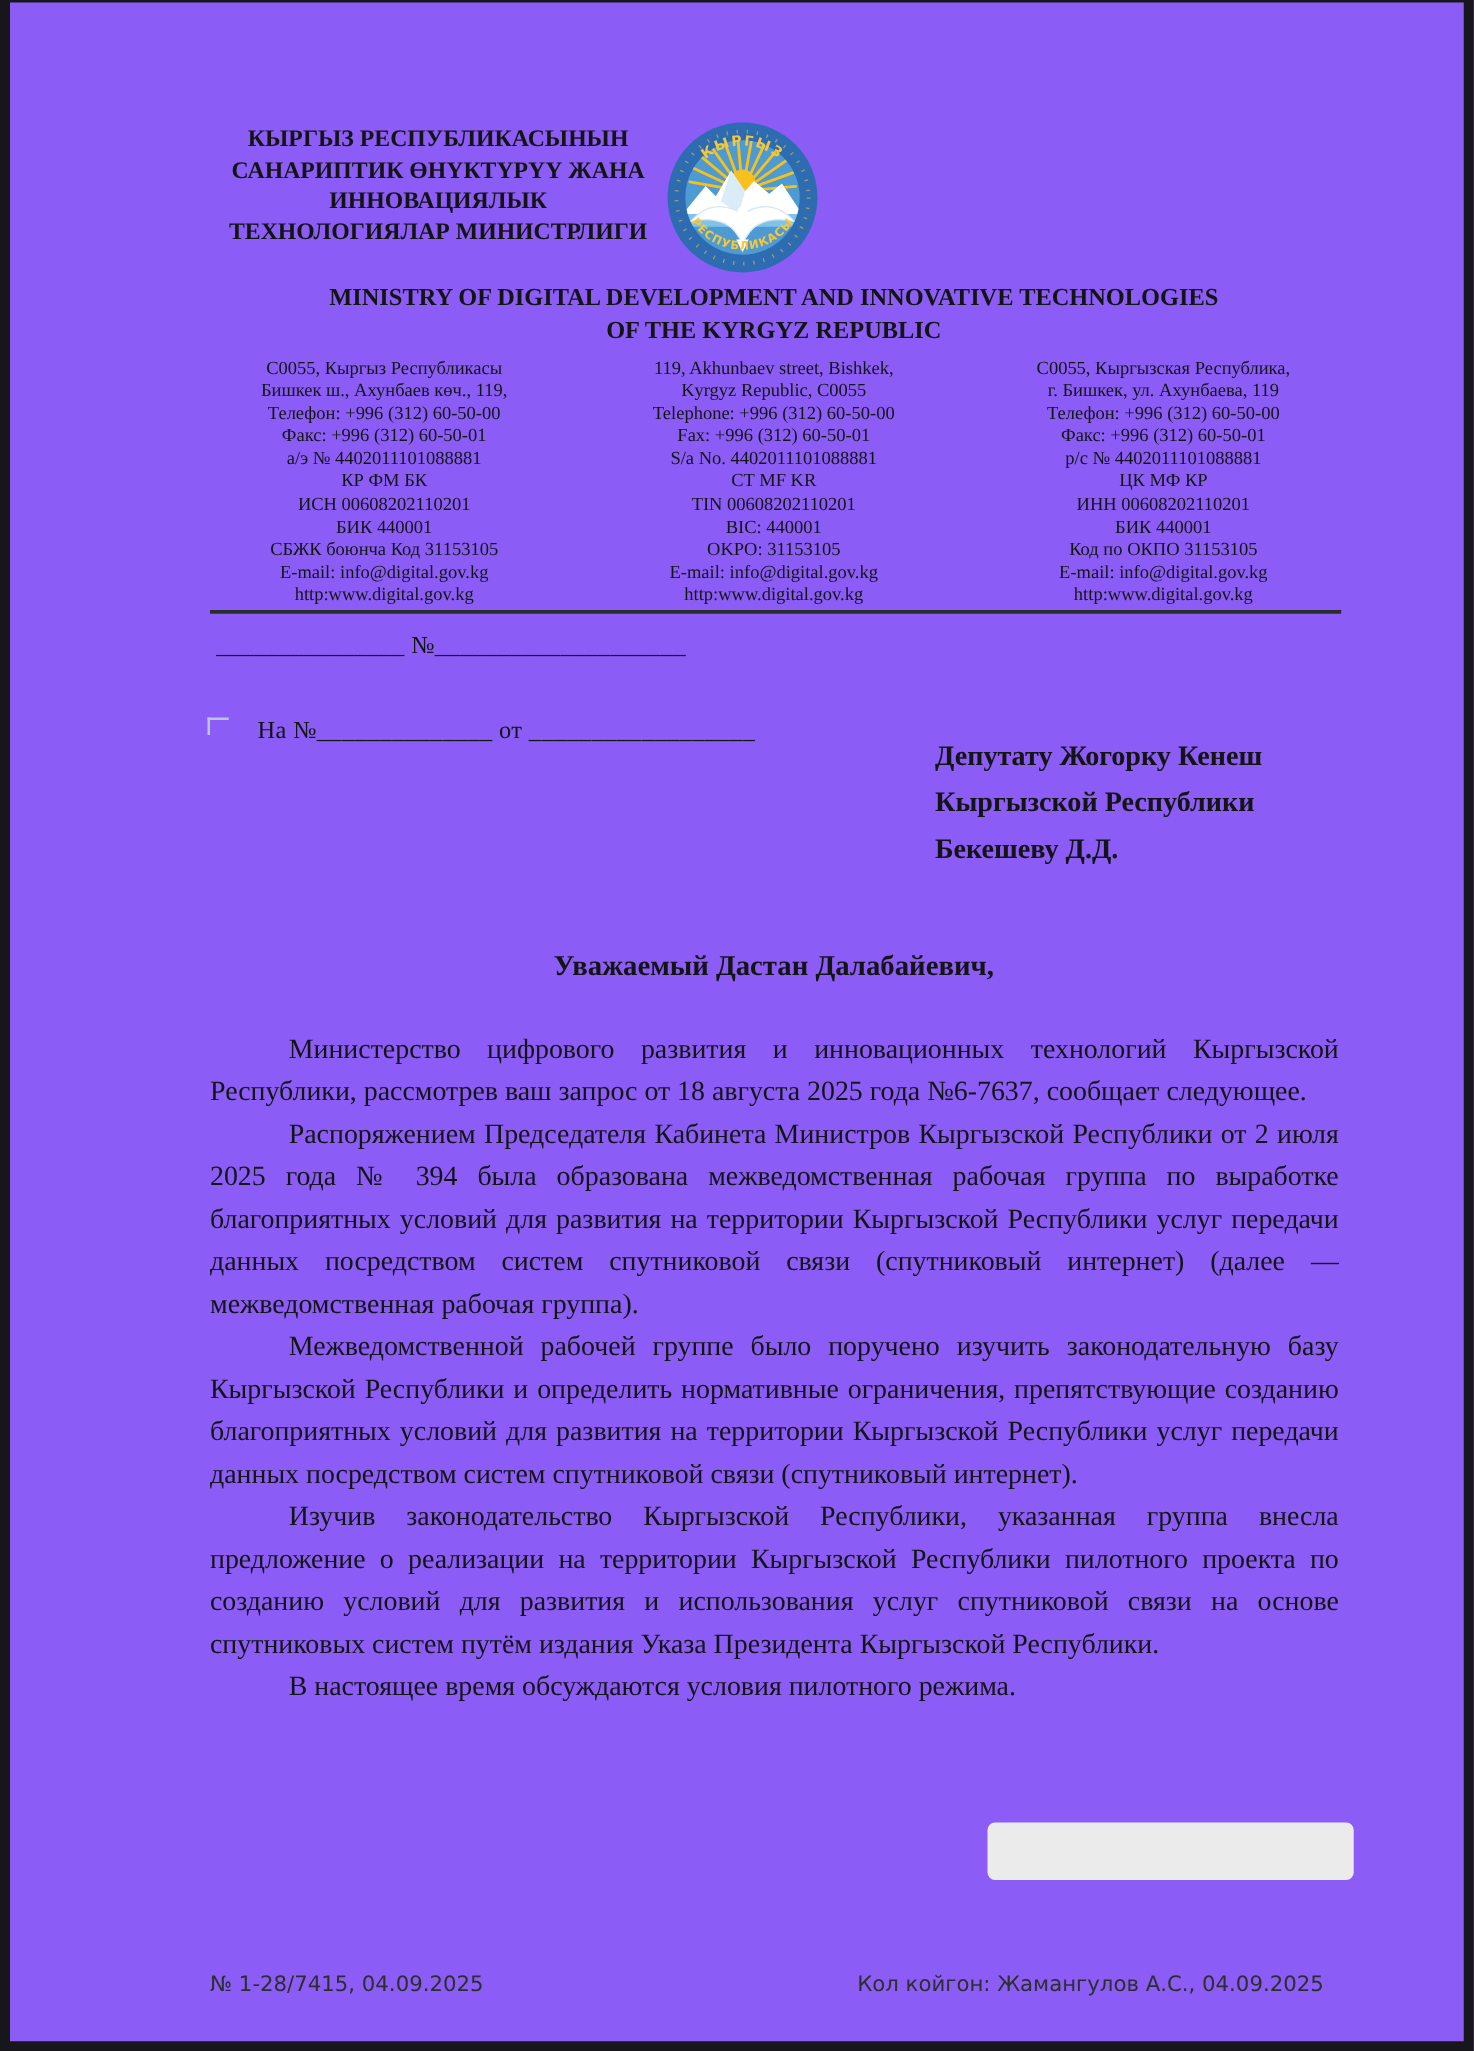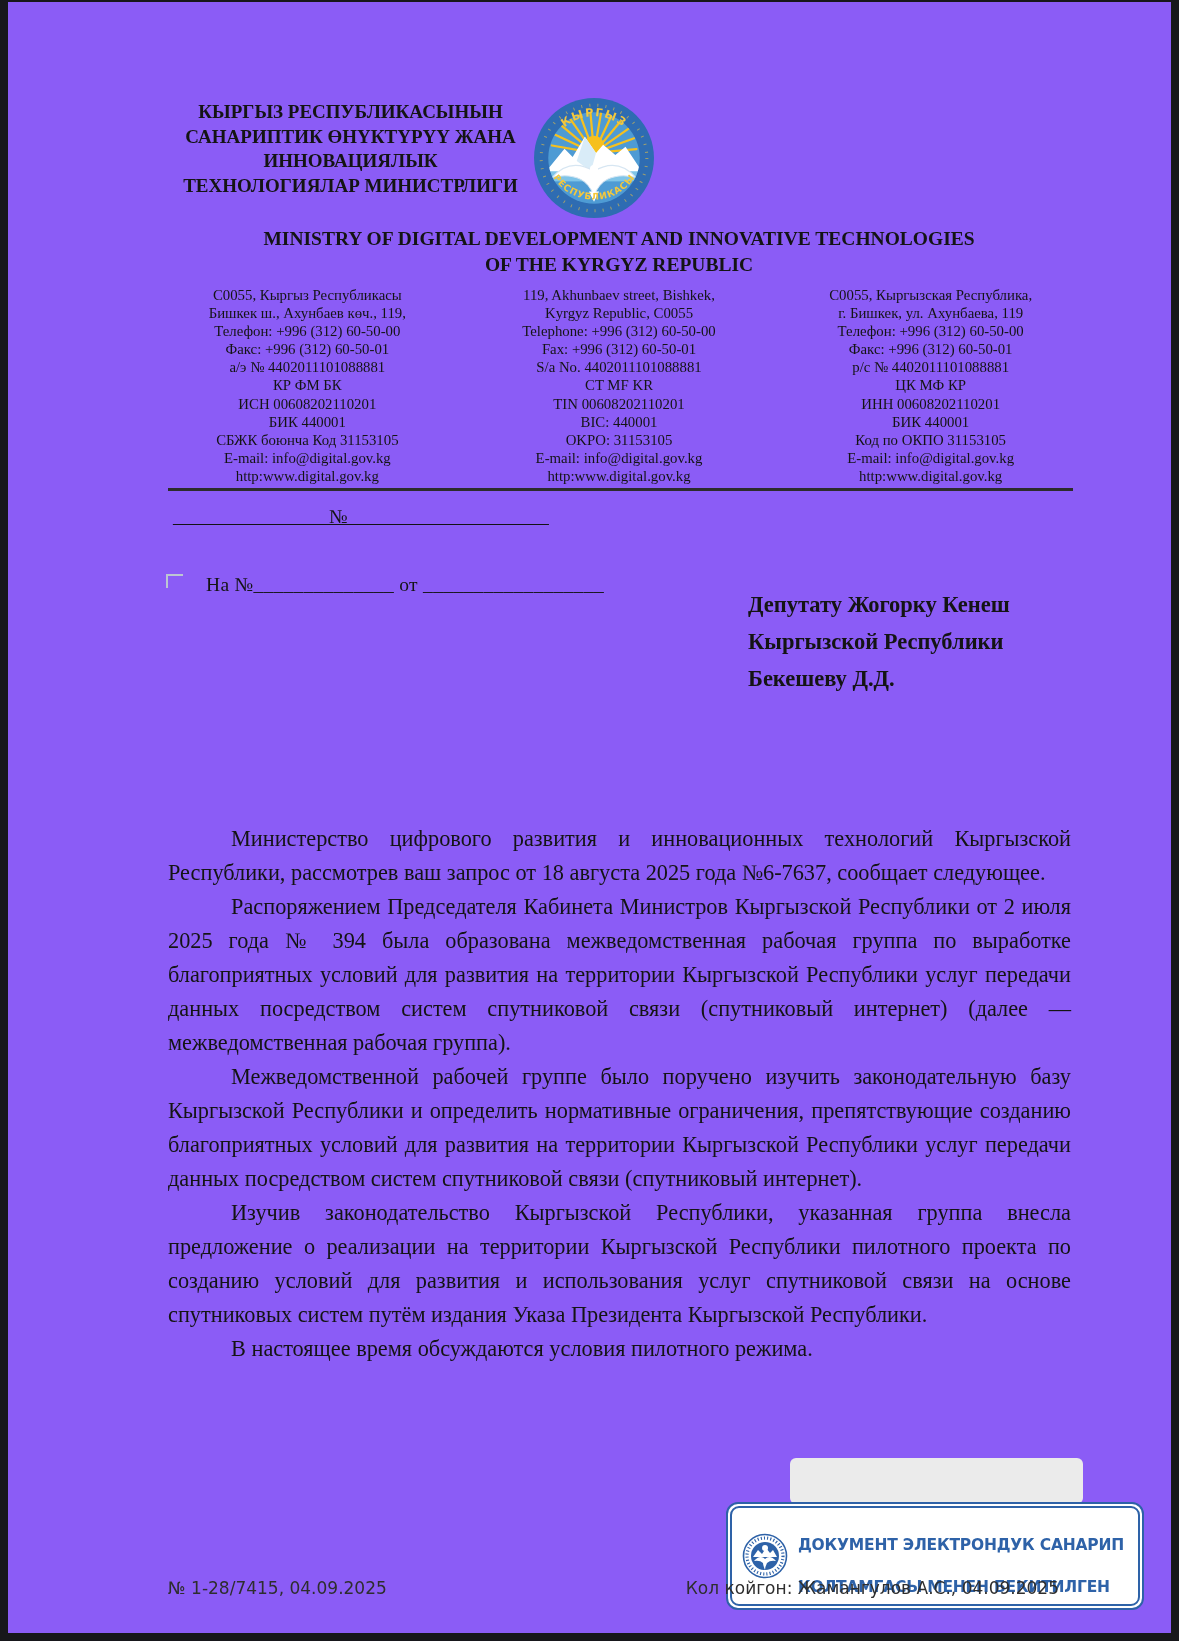--- a/index.html
+++ b/index.html
@@ -17,21 +17,21 @@
   
   .lh-title{font-weight:bold;font-size:19px;line-height:24.5px;text-align:center;white-space:pre-line;}
   .lh-left{left:160px;top:98px;width:365px;}
   .lh-right{left:662px;top:98px;width:400px;}
   .lh-emblem{left:524px;top:94px;width:124px;height:124px;}
   .title-en{left:160px;top:224px;width:902px;text-align:center;font-weight:bold;font-size:19.5px;line-height:26px;white-space:pre-line;}
   .contacts{left:160px;top:284px;width:902px;display:flex;gap:33px;}
   .contact-col{flex:1;text-align:center;font-size:14.8px;line-height:18.1px;white-space:pre-line;}
   .divider{left:160px;top:486px;width:905px;height:0;border-top:3px solid #2c2c2c;}
   .ref-line{font-size:19.5px;letter-spacing:0.3px;}
-  .ref1{left:165px;top:504px;text-decoration:underline;}
+  .ref1{left:165px;top:504px;}
   .ref2{left:165px;top:572px;margin-left:33px;}
   .corner-mark{left:158px;top:572px;width:15px;height:12px;border-left:2px solid #bcc6d2;border-top:2px solid #bcc6d2;}
   .addressee{left:692px;top:584px;font-size:22.5px;font-weight:bold;line-height:37px;white-space:pre-line;margin-left:48px;}
   .salutation{left:160px;top:758px;width:902px;text-align:center;font-weight:bold;font-size:23px;}
   .body-text{left:160px;top:820px;width:903px;font-size:22.3px;line-height:34px;text-align:justify;}
   .body-text p{margin:0;text-indent:63px;}
   .artifact{left:782px;top:1456px;width:293px;height:46px;background:#ebebeb;border-radius:6px;}
   .stamp{left:718px;top:1500px;border:2px solid #2e62a8;border-radius:12px;padding:2px;background:#ffffff;}
   .stamp-inner{border:2.5px solid #2e62a8;border-radius:9px;display:flex;align-items:center;gap:10px;padding:6px 14px 6px 10px;}
   .stamp-text{font-family:"DejaVu Sans", sans-serif;font-weight:bold;font-size:15.5px;line-height:21px;color:#2e62a8;letter-spacing:-0.2px;white-space:pre-line;}
@@ -136,44 +136,29 @@
   <div class="abs divider"></div>
 
   <div class="abs ref-line ref1">_______________ №____________________</div>
   <div class="abs ref-line ref2">На №______________ от __________________</div>
   <div class="abs corner-mark"></div>
 
   <div class="abs addressee">Депутату Жогорку Кенеш
 Кыргызской Республики
 Бекешеву Д.Д.</div>
 
+  <div class="abs salutation">Уважаемый Дастан Далабайевич,</div>
 
   <div class="abs body-text">
     <p>Министерство цифрового развития и инновационных технологий Кыргызской Республики, рассмотрев ваш запрос от 18 августа 2025 года №6-7637, сообщает следующее.</p>
     <p>Распоряжением Председателя Кабинета Министров Кыргызской Республики от 2 июля 2025 года № 394 была образована межведомственная рабочая группа по выработке благоприятных условий для развития на территории Кыргызской Республики услуг передачи данных посредством систем спутниковой связи (спутниковый интернет) (далее — межведомственная рабочая группа).</p>
     <p>Межведомственной рабочей группе было поручено изучить законодательную базу Кыргызской Республики и определить нормативные ограничения, препятствующие созданию благоприятных условий для развития на территории Кыргызской Республики услуг передачи данных посредством систем спутниковой связи (спутниковый интернет).</p>
     <p>Изучив законодательство Кыргызской Республики, указанная группа внесла предложение о реализации на территории Кыргызской Республики пилотного проекта по созданию условий для развития и использования услуг спутниковой связи на основе спутниковых систем путём издания Указа Президента Кыргызской Республики.</p>
     <p>В настоящее время обсуждаются условия пилотного режима.</p>
   </div>
 
   <div class="abs artifact"></div>
 
-  <div class="abs stamp">
-    <div class="stamp-inner">
-      <svg width="46" height="46" viewBox="0 0 46 46">
-        <circle cx="23" cy="23" r="21.5" fill="#ffffff" stroke="#2e62a8" stroke-width="1.6"></circle>
-        <circle cx="23" cy="23" r="18" fill="none" stroke="#2e62a8" stroke-width="3.2" stroke-dasharray="1.1 2.1"></circle>
-        <circle cx="23" cy="23" r="14" fill="#2e62a8"></circle>
-        <circle cx="23" cy="15" r="3" fill="#ffffff"></circle>
-        <path d="M11,24 L16,17 L20,21 L24,15 L28,20 L31,17 L35,24 Z" fill="#ffffff"></path>
-        <path d="M12,28 Q18,21 23,26 Q28,21 34,28 Q28,27 25,30 Q23,34 23,37 Q21,32 21,30 Q18,27 12,28 Z" fill="#ffffff"></path>
-      </svg>
-      <div class="stamp-text">
-        <span>ДОКУМЕНТ ЭЛЕКТРОНДУК САНАРИП</span><br>
-        <span>КОЛТАМГАСЫ МЕНЕН БЕКИТИЛГЕН</span>
-      </div>
-    </div>
-  </div>
 
   <div class="abs footer-item footer-left">№ 1-28/7415, 04.09.2025</div>
   <div class="abs footer-item footer-right">Кол койгон: Жамангулов А.С., 04.09.2025</div>
 
 </div>
 
 </body></html>

